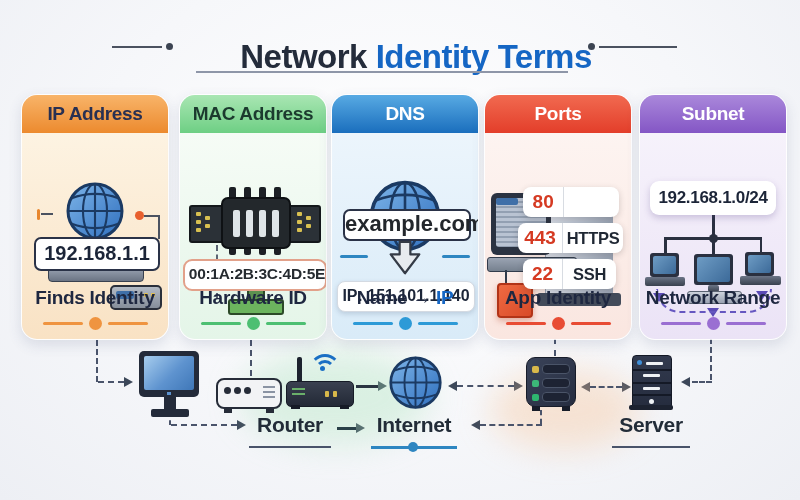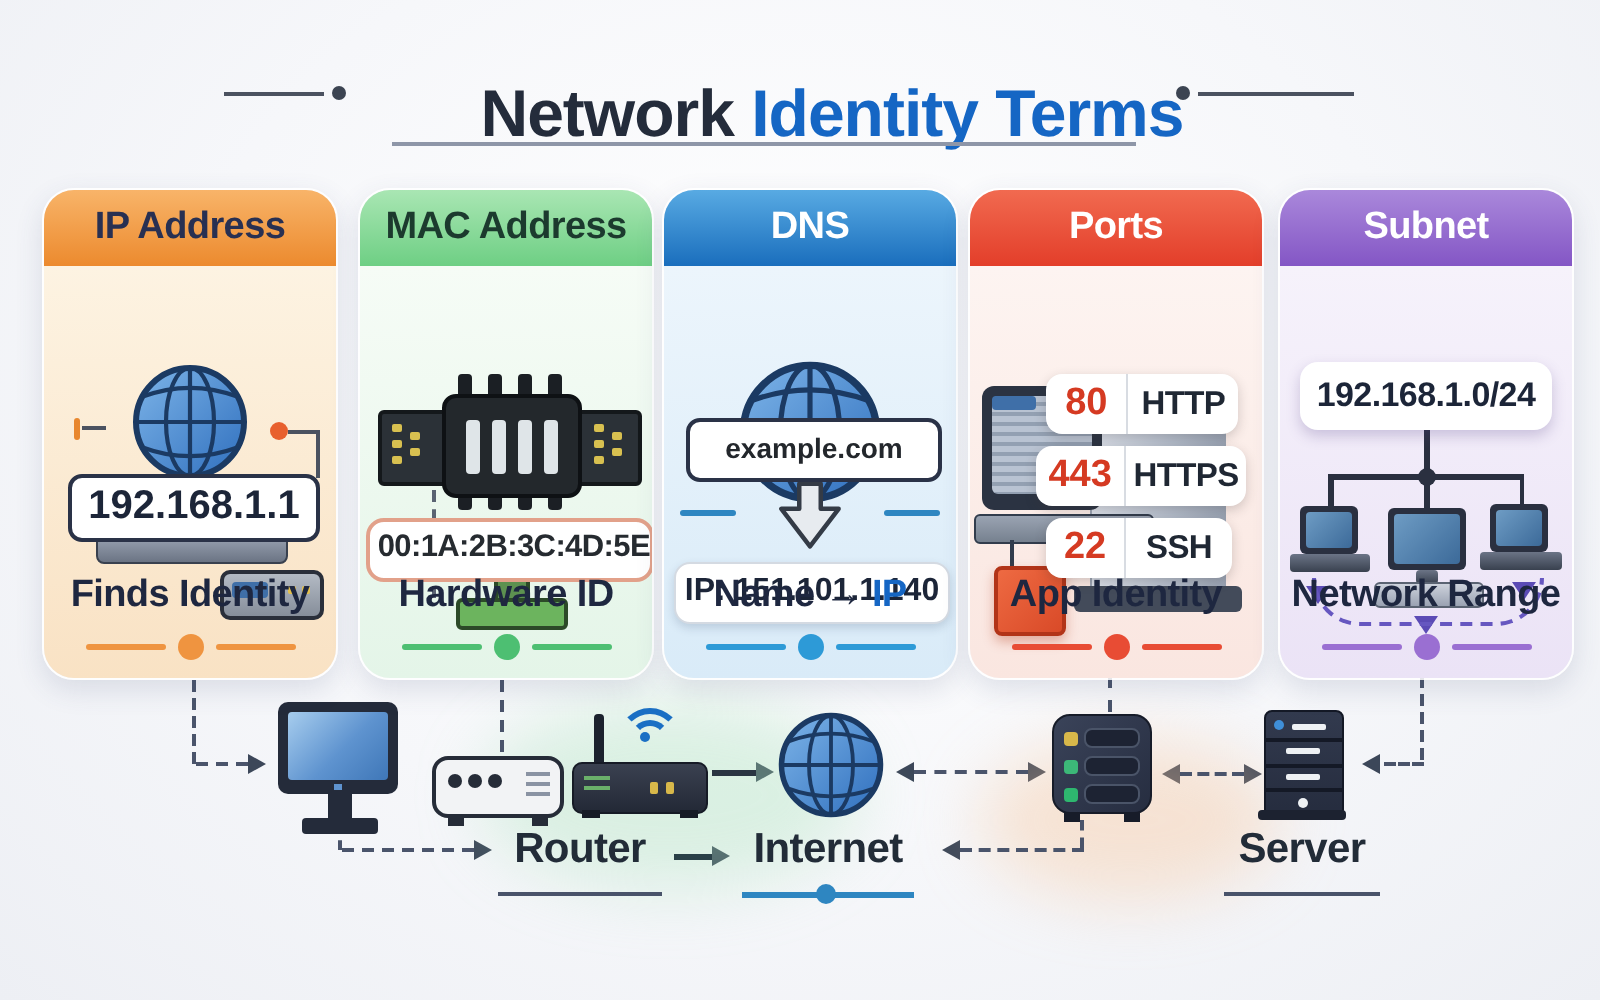--- a/index.html
+++ b/index.html
@@ -82,21 +82,21 @@
   .chip-side .pad{position:absolute;width:5px;height:4px;background:#d8c050;border-radius:1px;}
   .mac-dash{position:absolute;left:36px;top:112px;height:54px;border-left:2px dashed #5a6372;z-index:1;}
   .mac-stem{position:absolute;left:67px;top:150px;width:14px;height:18px;background:#5d9150;border:2px solid #2c4a28;z-index:1;}
   .mac-base{position:absolute;left:48px;top:166px;width:52px;height:12px;background:#6cb45e;border:2px solid #2c4a28;border-radius:3px;z-index:2;}
   .mac-box{left:3px;top:126px;width:140px;height:28px;border:2px solid #e2a18a;border-radius:9px;
            font-size:15.5px;line-height:26px;letter-spacing:-.3px;color:#262b30;z-index:3;text-align:right;}
 
   
   .dns-globe{left:36px;top:46px;width:74px;height:74px;z-index:1;}
   .dns-domain{left:11px;top:76px;width:124px;height:28px;border:2.5px solid #2a3247;border-radius:7px;
-              font-size:14px;line-height:26px;color:#23272c;z-index:3;}
+              font-size:22px;line-height:26px;color:#23272c;z-index:3;}
   .dns-flank{position:absolute;top:122px;width:28px;height:3px;background:#2e86c1;border-radius:2px;z-index:2;}
   .dns-arrow{position:absolute;left:56px;top:106px;width:34px;height:38px;z-index:2;}
   .dns-ip{left:5px;top:148px;width:136px;height:29px;border:1.5px solid #d4dae2;border-radius:8px;
           box-shadow:0 2px 5px rgba(40,60,100,.18);font-size:16px;line-height:27px;z-index:3;}
   .dns-caption span{vertical-align:baseline;}
   .dns-name,.dns-arr{color:#1e2740;margin-top:36px;} .dns-target{color:#1566c4;}
 
   
   .pmon{position:absolute;left:6px;top:60px;width:60px;height:62px;background:#2b3342;border-radius:6px;z-index:1;}
   .pmon .scr{position:absolute;left:5px;top:5px;right:5px;bottom:8px;border-radius:3px;background:
@@ -331,21 +331,20 @@
       <div class="ptbase"></div>
       <div class="pmon">
         <span class="scr"></span>
           <span class="bar"></span>
       </div>
       <div class="pshelf"></div>
       <span class="pwire"></span>
       <div class="pnode"></div>
       <div class="prow prow1">
         <span class="num">80</span>
-        <span class="proto">HTTP</span>
       </div>
       <div class="prow prow2">
         <span class="num">443</span>
         <span class="proto">HTTPS</span>
       </div>
       <div class="prow prow3">
         <span class="num">22</span>
         <span class="proto">SSH</span>
       </div>
     </div>

